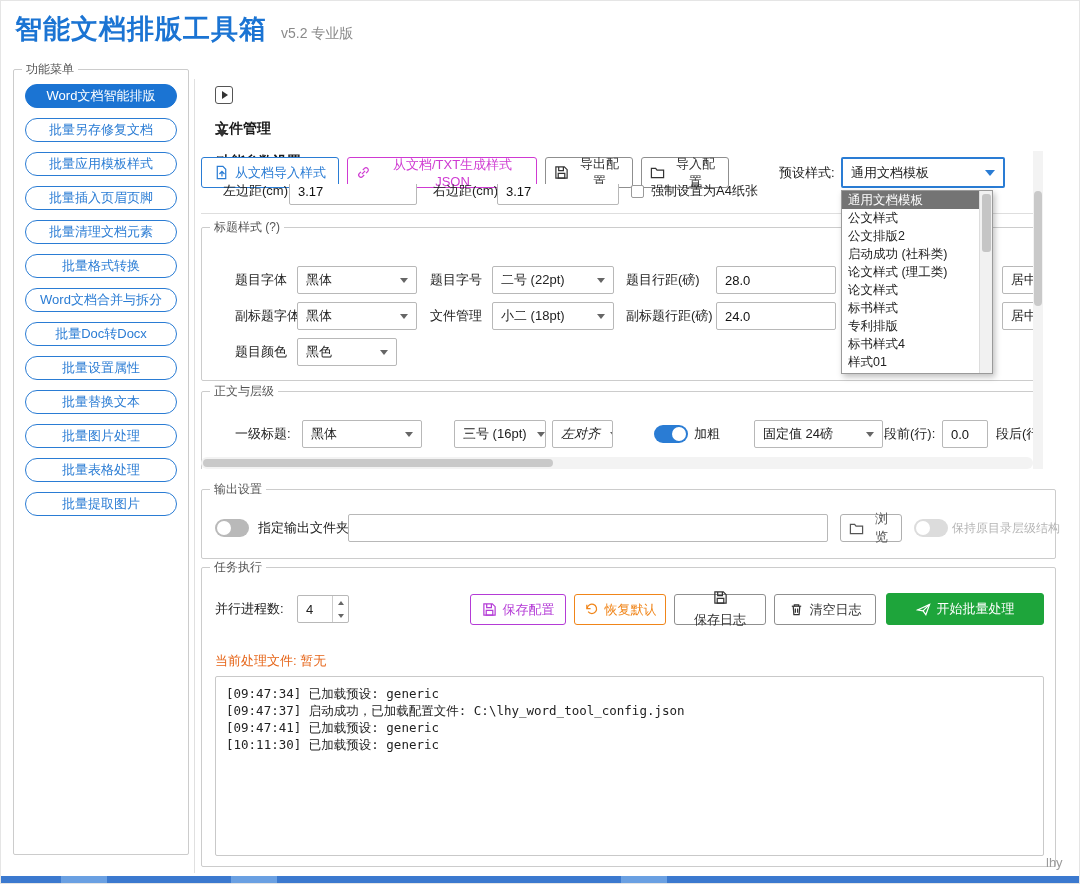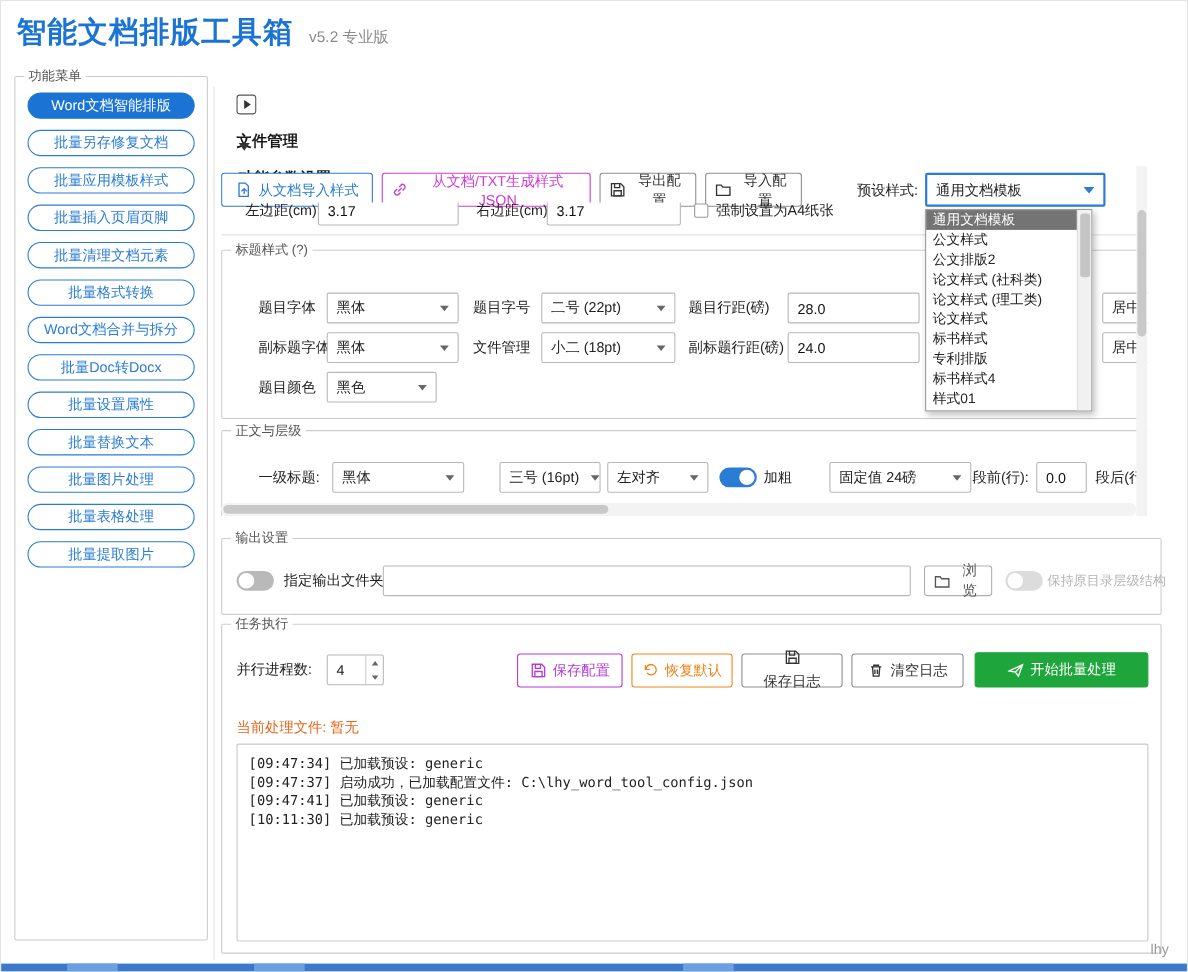--- a/index.html
+++ b/index.html
@@ -247,21 +247,21 @@
       <span class="gb-label">正文与层级</span>
       <span class="flabel" style="left:33px; top:28px;">一级标题:</span>
       <div class="combo" style="left:100px; top:28px; width:120px;">
           <span>黑体</span>
           <i class="car"></i>
         </div>
       <div class="combo" style="left:252px; top:28px; width:92px;">
           <span>三号 (16pt)</span>
           <i class="car"></i>
         </div>
-      <div class="combo" style="left:350px; top:28px; width:92px;">
+      <div class="combo" style="left:350px; top:28px; width:61px;font-style:italic;">
           <span>左对齐</span>
           <i class="car"></i>
         </div>
       <div class="toggle on" style="left:452px; top:33px;">
           <span class="knob"></span>
         </div>
       <span class="flabel" style="left:492px; top:28px;">加粗</span>
       <div class="combo" style="left:552px; top:28px; width:129px;">
           <span>固定值 24磅</span>
           <i class="car"></i>
@@ -373,21 +373,21 @@
       <div class="logline">[09:47:37] 启动成功，已加载配置文件: C:\lhy_word_tool_config.json</div>
       <div class="logline">[09:47:41] 已加载预设: generic</div>
       <div class="logline">[10:11:30] 已加载预设: generic</div>
     </div>
   </div>
 
   <div class="popup">
     <div class="opt selected">通用文档模板</div>
     <div class="opt">公文样式</div>
     <div class="opt">公文排版2</div>
-    <div class="opt">论文样式 (社科类)</div>
+    <div class="opt">启动成功 (社科类)</div>
     <div class="opt">论文样式 (理工类)</div>
     <div class="opt">论文样式</div>
     <div class="opt">标书样式</div>
     <div class="opt">专利排版</div>
     <div class="opt">标书样式4</div>
     <div class="opt">样式01</div>
     <div class="pscroll">
         <div class="pthumb"></div>
       </div>
   </div>

